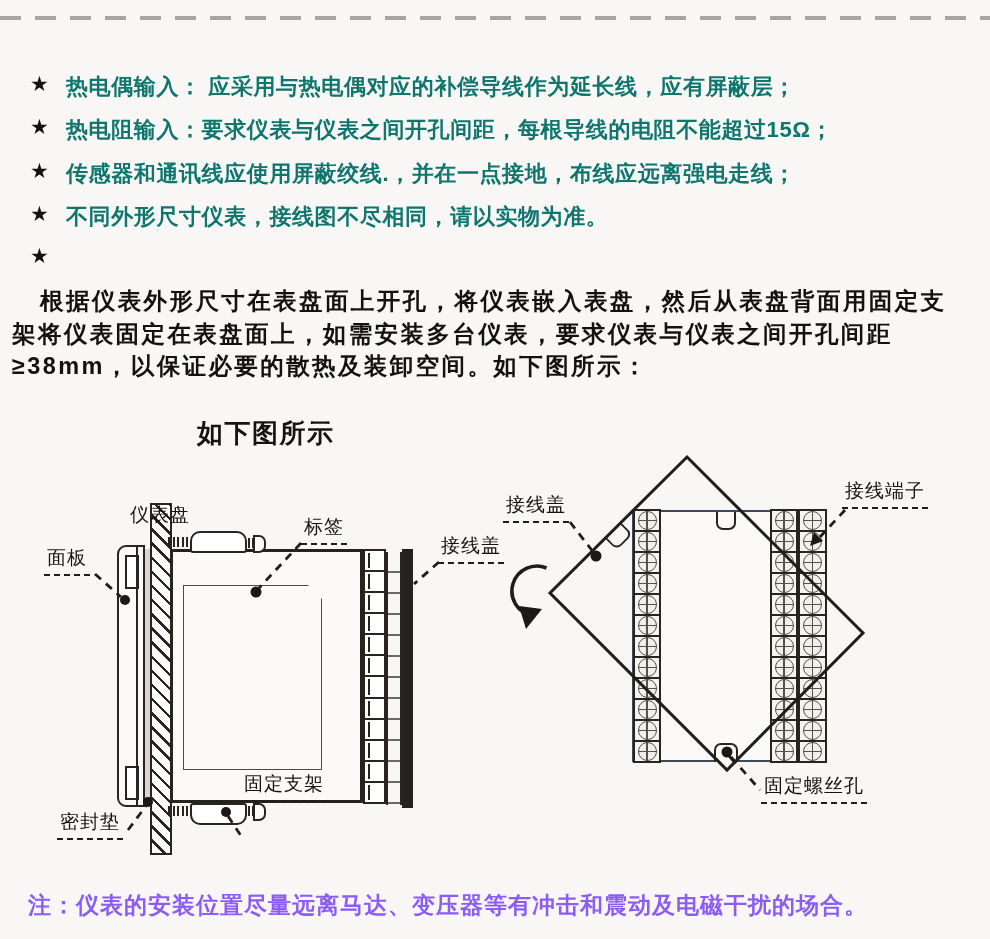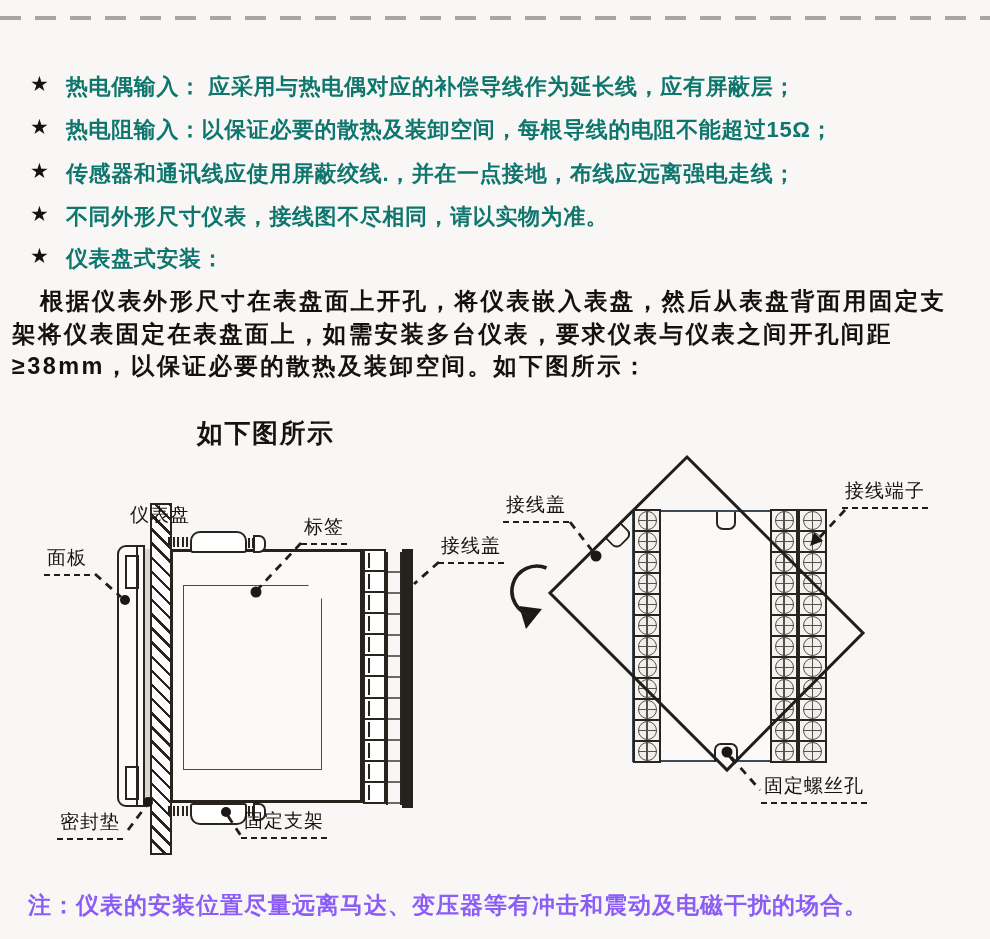--- a/index.html
+++ b/index.html
@@ -70,33 +70,32 @@
 
 <div class="page">
   <div class="top-dash"></div>
 
   <div class="brow" style="top:72px">
     <span class="star">★</span>
     <span class="btext">热电偶输入： 应采用与热电偶对应的补偿导线作为延长线，应有屏蔽层；</span>
   </div>
   <div class="brow" style="top:115px">
     <span class="star">★</span>
-    <span class="btext">热电阻输入：以保证必要的散热及装卸空间，每根导线的电阻不能超过15Ω；</span>
+    <span class="btext">热电阻输入：要求仪表与仪表之间开孔间距，每根导线的电阻不能超过15Ω；</span>
   </div>
   <div class="brow" style="top:159px">
     <span class="star">★</span>
     <span class="btext">传感器和通讯线应使用屏蔽绞线.，并在一点接地，布线应远离强电走线；</span>
   </div>
   <div class="brow" style="top:202px">
     <span class="star">★</span>
     <span class="btext">不同外形尺寸仪表，接线图不尽相同，请以实物为准。</span>
   </div>
   <div class="brow" style="top:244px">
     <span class="star">★</span>
-    <span class="btext">仪表盘式安装：</span>
   </div>
 
   <p class="para">根据仪表外形尺寸在表盘面上开孔，将仪表嵌入表盘，然后从表盘背面用固定支架将仪表固定在表盘面上，如需安装多台仪表，要求仪表与仪表之间开孔间距≥38mm，以保证必要的散热及装卸空间。如下图所示：</p>
 
   <div class="dg-title" style="left:197px">如下图所示</div>
 
   <div class="shape gasket"></div>
   <div class="shape ibody"></div>
   <div class="shape sticker"></div>
   <div class="shape wall"></div>
@@ -130,21 +129,21 @@
       <div class="tcell"></div>
     </div>
   <div class="shape ladder"></div>
   <div class="shape coverbar"></div>
 
   <div class="dlabel nounder" style="left:127px;top:477px">仪表盘</div>
   <div class="dlabel" style="left:44px;top:545px">面板</div>
   <div class="dlabel" style="left:301px;top:514px">标签</div>
   <div class="dlabel" style="left:438px;top:533px">接线盖</div>
   <div class="dlabel" style="left:57px;top:809px">密封垫</div>
-  <div class="dlabel" style="left:241px;top:808px">固定支架</div>
+  <div class="dlabel" style="left:241px;top:771px">固定支架</div>
 
 
   <div class="shape bkrect"></div>
   <div class="tcol" id="bk-col-left">
       <div class="bcell">
         <div class="screw"></div>
       </div>
       <div class="bcell">
         <div class="screw"></div>
       </div>

